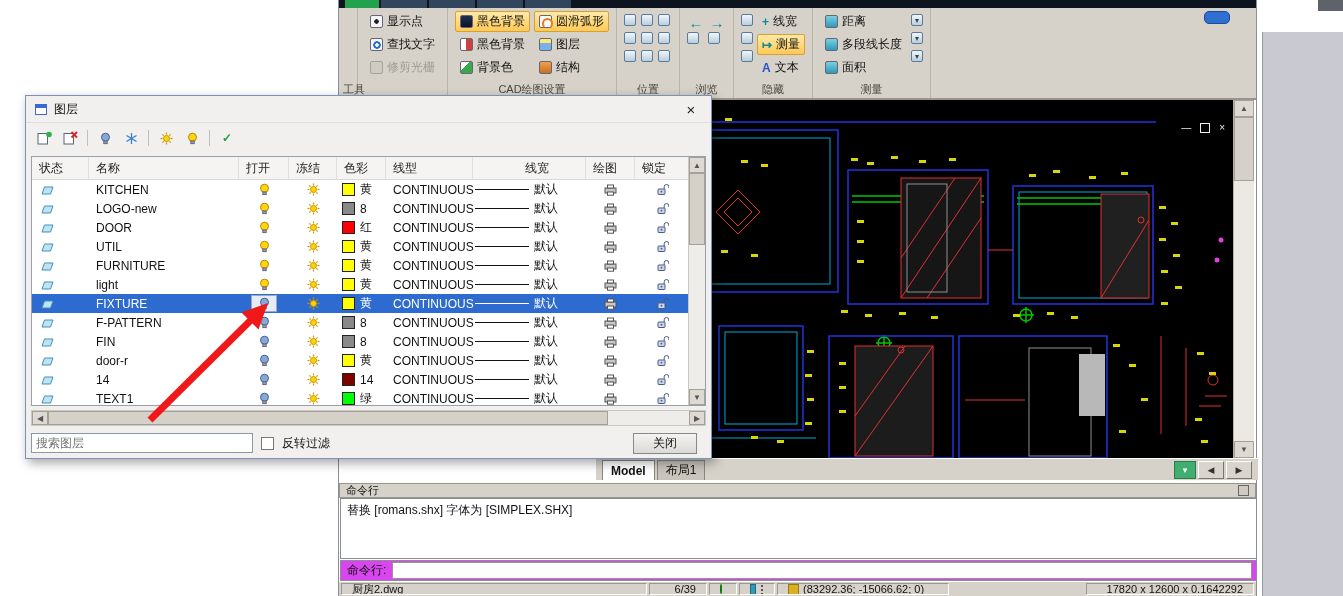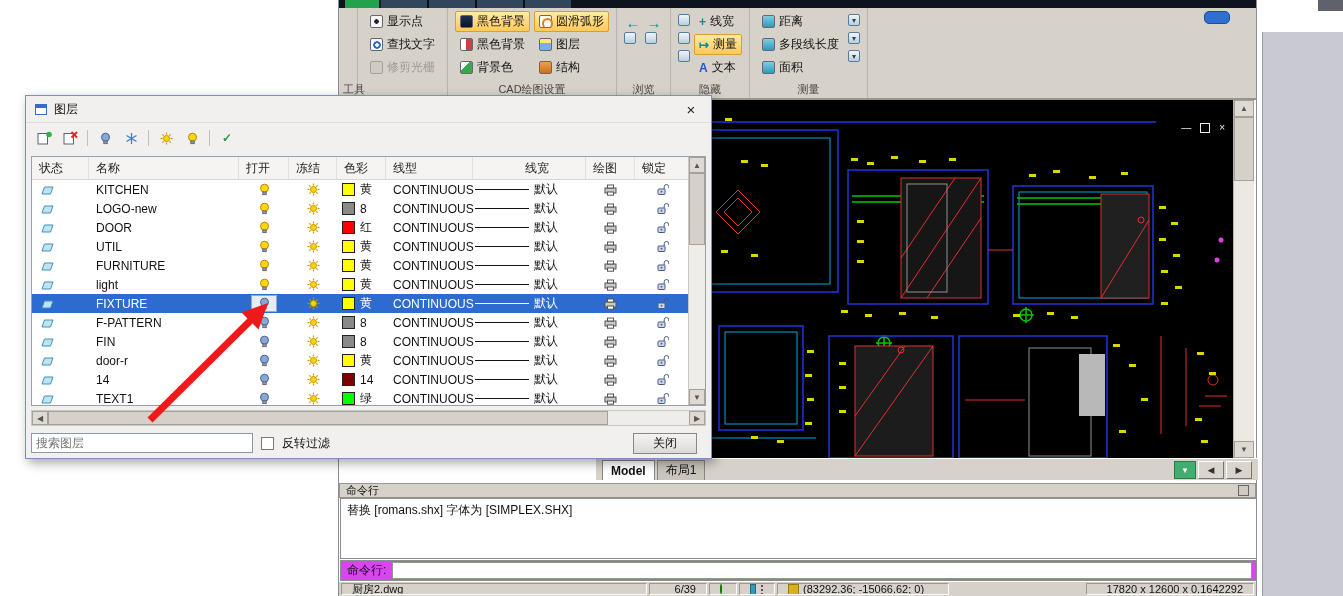--- a/index.html
+++ b/index.html
@@ -201,20 +201,34 @@
             <span>图层</span>
           </div>
         <div class="rbtn">
             <span class="ri struct"></span>
             <span>结构</span>
           </div>
       </div>
       <div class="rglabel">CAD绘图设置</div>
     </div>
 
+    <div class="rgroup">
+      <div class="pgrid">
+        <span class="gi"></span>
+          <span class="gi"></span>
+          <span class="gi"></span>
+        <span class="gi"></span>
+          <span class="gi"></span>
+          <span class="gi"></span>
+        <span class="gi"></span>
+          <span class="gi"></span>
+          <span class="gi"></span>
+      </div>
+      <div class="rglabel">位置</div>
+    </div>
 
     <div class="rgroup">
       <div class="pgrid" style="grid-template-columns:repeat(2,18px)">
         <span class="barrow">←</span>
         <span class="barrow">→</span>
         <span class="gi"></span>
         <span class="gi"></span>
       </div>
       <div class="rglabel">浏览</div>
     </div>

